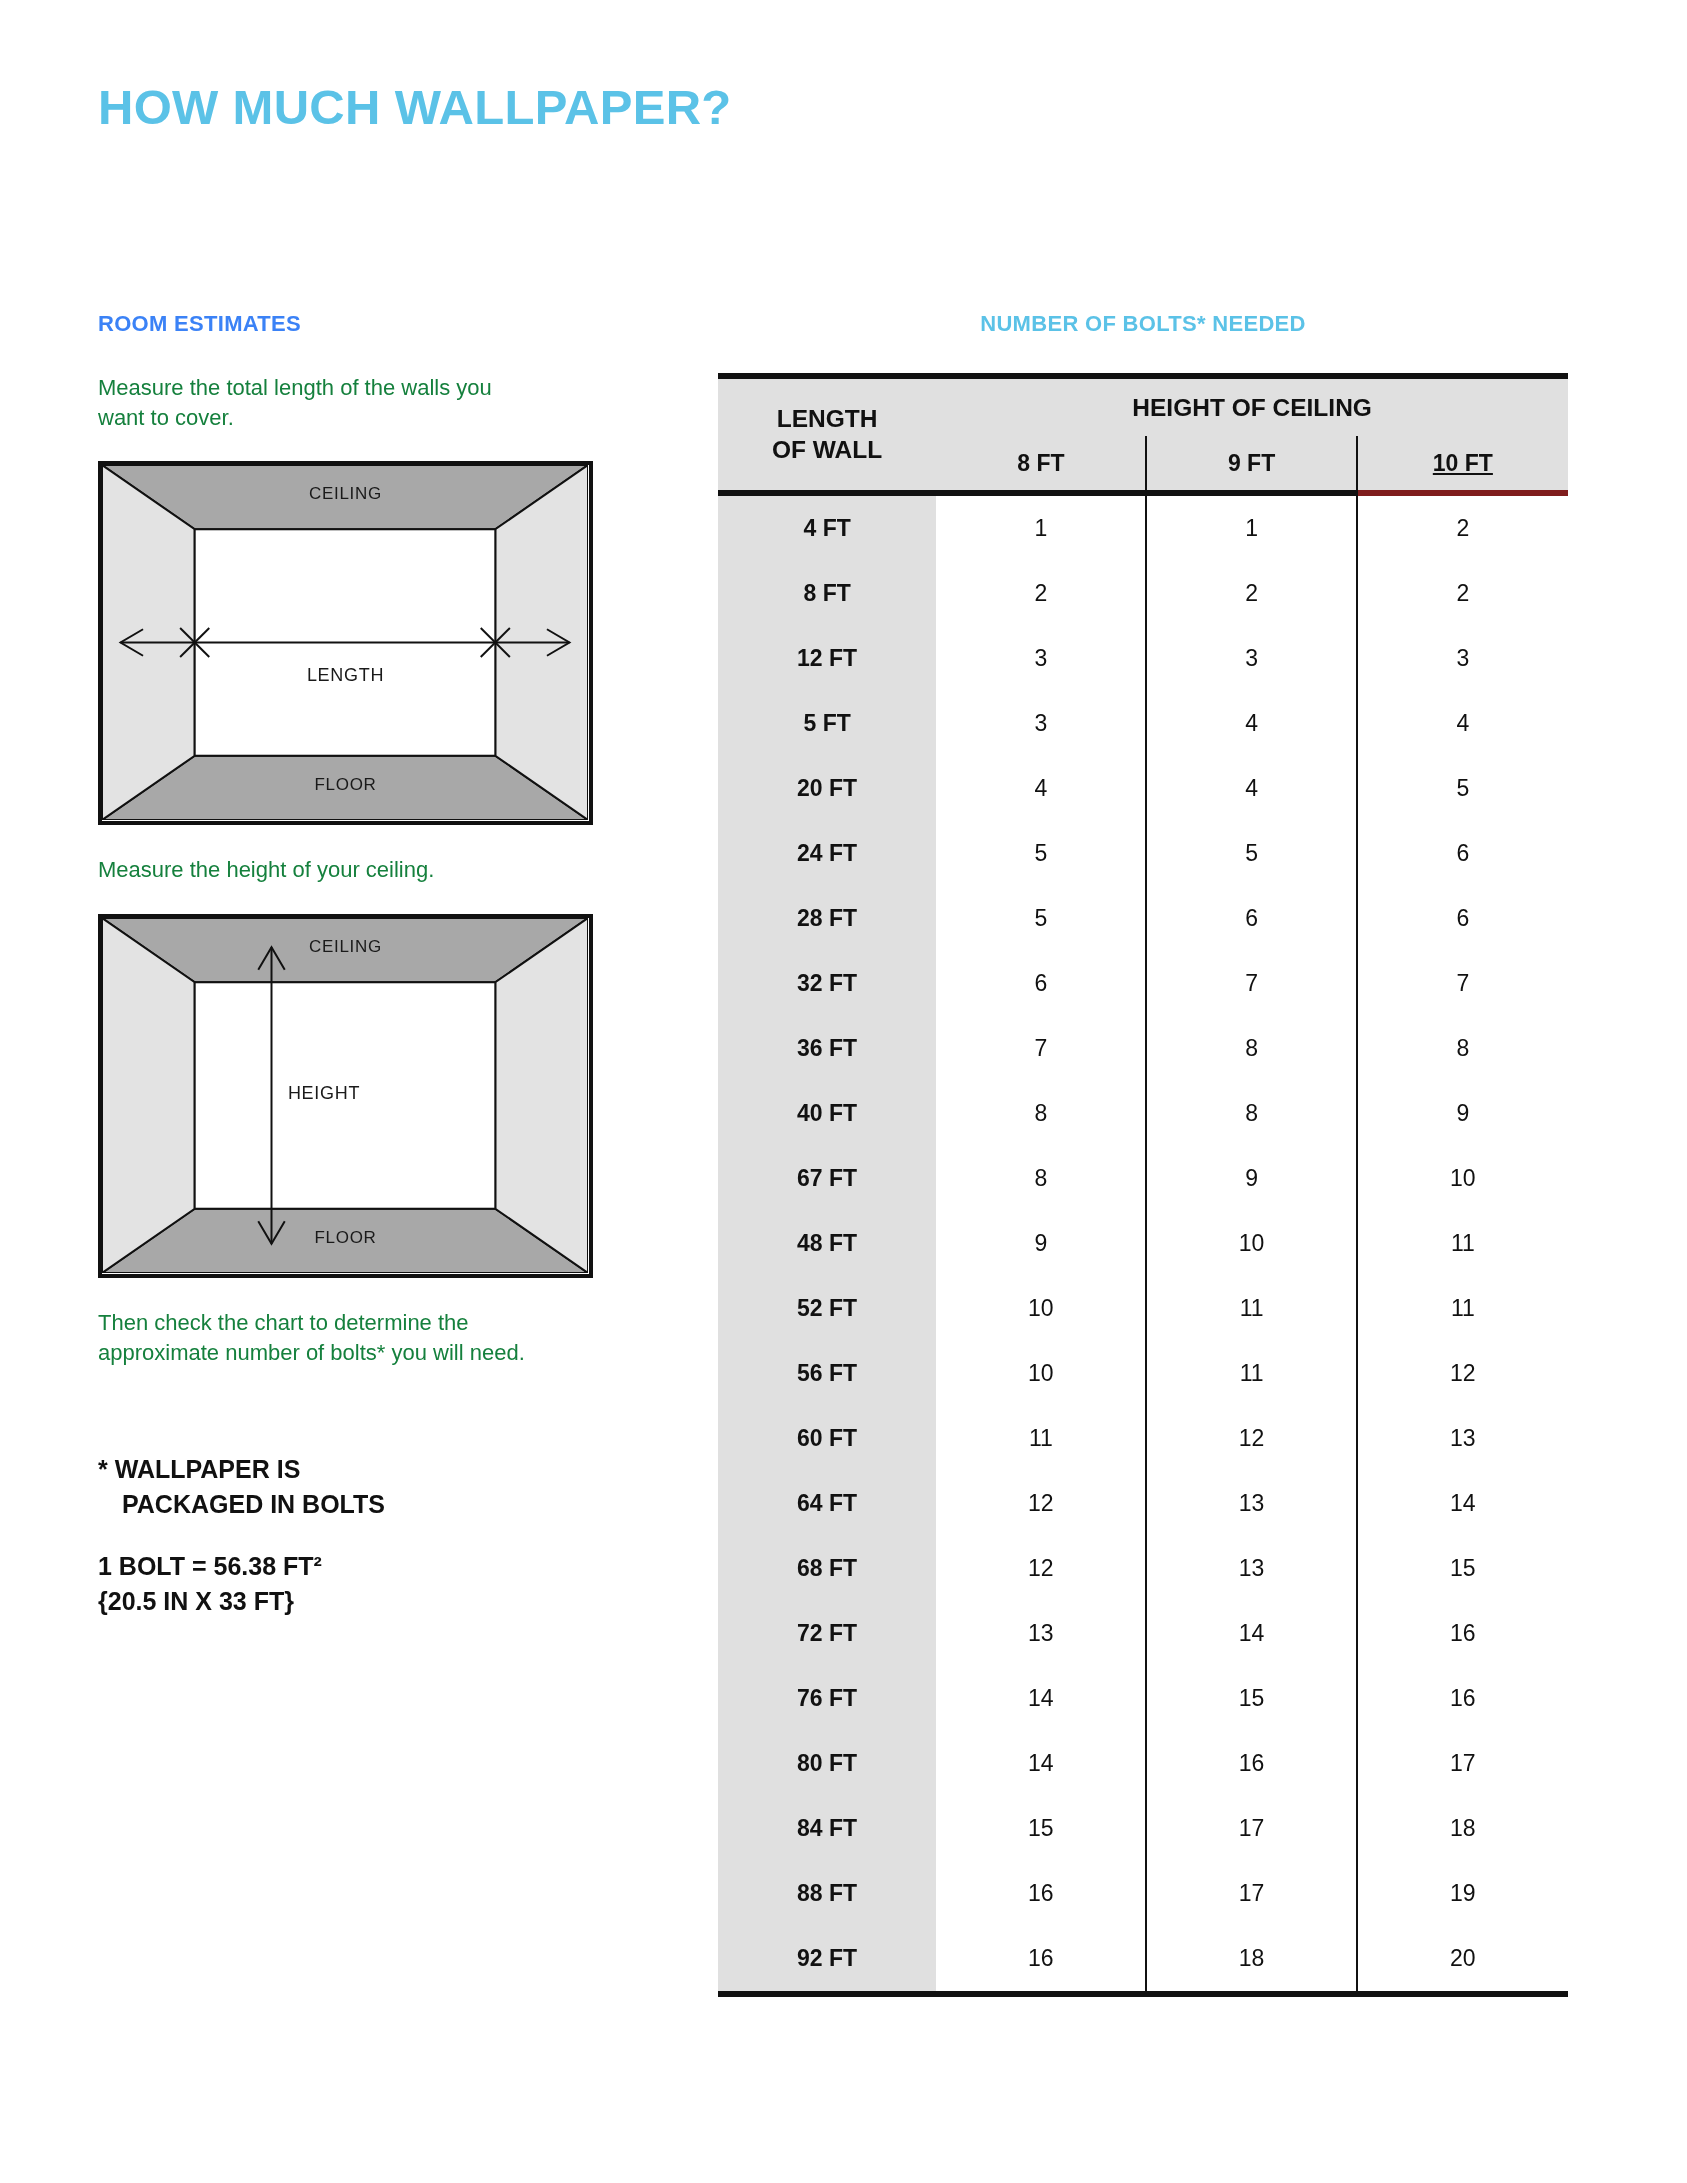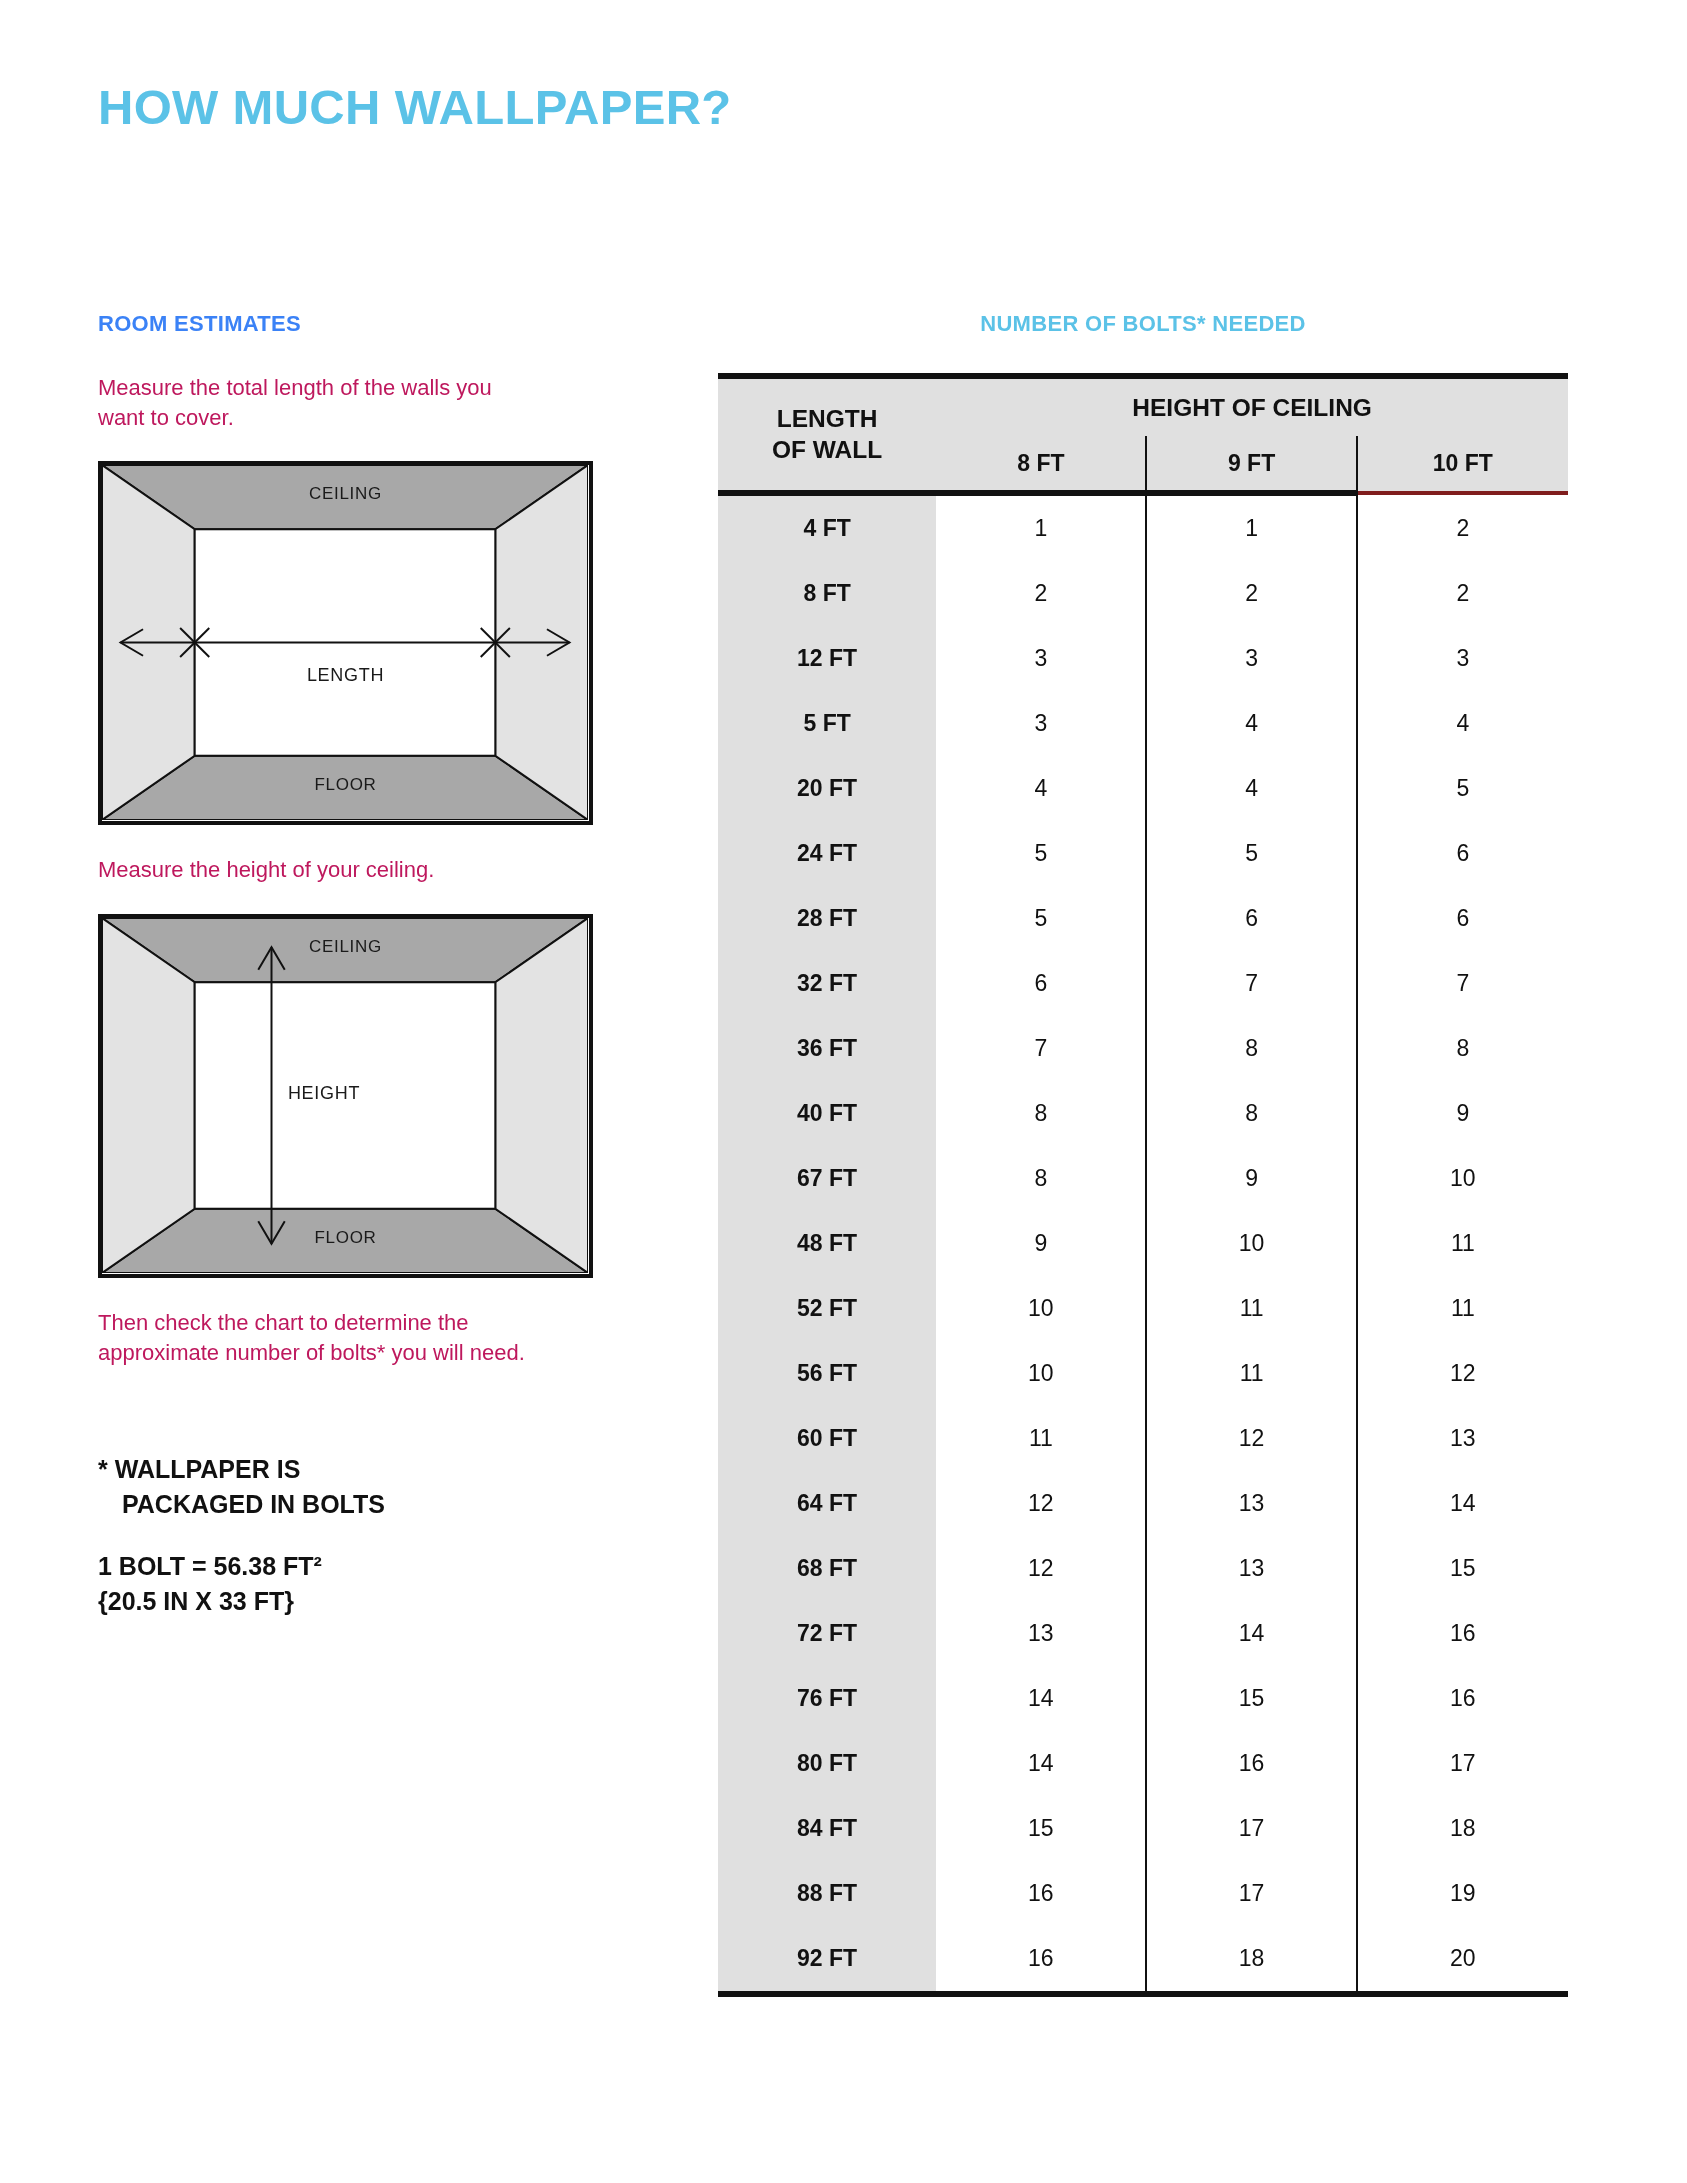--- a/index.html
+++ b/index.html
@@ -43,21 +43,21 @@
   .section-head {
     font-size: 22px;
     font-weight: bold;
     color: #3b82f6;
     letter-spacing: 0.3px;
     margin-bottom: 36px;
   }
   .para {
     font-size: 22px;
     line-height: 1.35;
-    color: #be185d;
+    color: #15803d;
     margin: 0 0 0 0;
   }
   .para.p2 { margin-top: 0; }
 
   
   .room {
     position: relative;
     width: 495px;
     height: 364px;
     border: 4.6px solid #111111;
@@ -246,21 +246,21 @@
         <tr>
           <td class="len-hdr" rowspan="2" style="border-bottom:6px solid #111;">
             <span>LENGTH</span><br>
             <span>OF WALL</span>
           </td>
           <td class="hdr-ceiling" colspan="3">HEIGHT OF CEILING</td>
         </tr>
         <tr>
           <td class="hdr-sub" style="border-bottom:6px solid #111;">8 FT</td>
           <td class="hdr-sub" style="border-bottom:6px solid #111;border-left:2px solid #111;">9 FT</td>
-          <td class="hdr-sub" style="border-bottom:4px solid #7f1d1d;border-left:2px solid #111;">10 FT</td>
+          <td class="hdr-sub" style="border-bottom:6px solid #7f1d1d;border-left:2px solid #111;text-decoration:underline;">10 FT</td>
         </tr>
 
         <tr>
             <td class="len">4 FT</td>
             <td class="val">1</td>
             <td class="val sep">1</td>
             <td class="val sep">2</td>
           </tr>
         <tr>
             <td class="len">8 FT</td>

